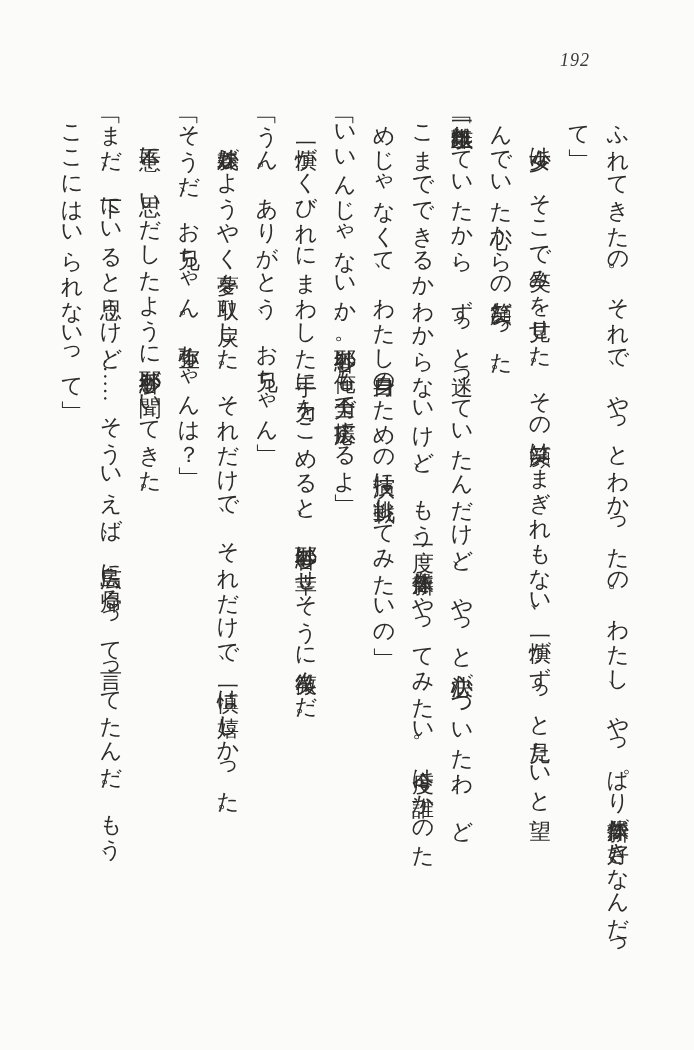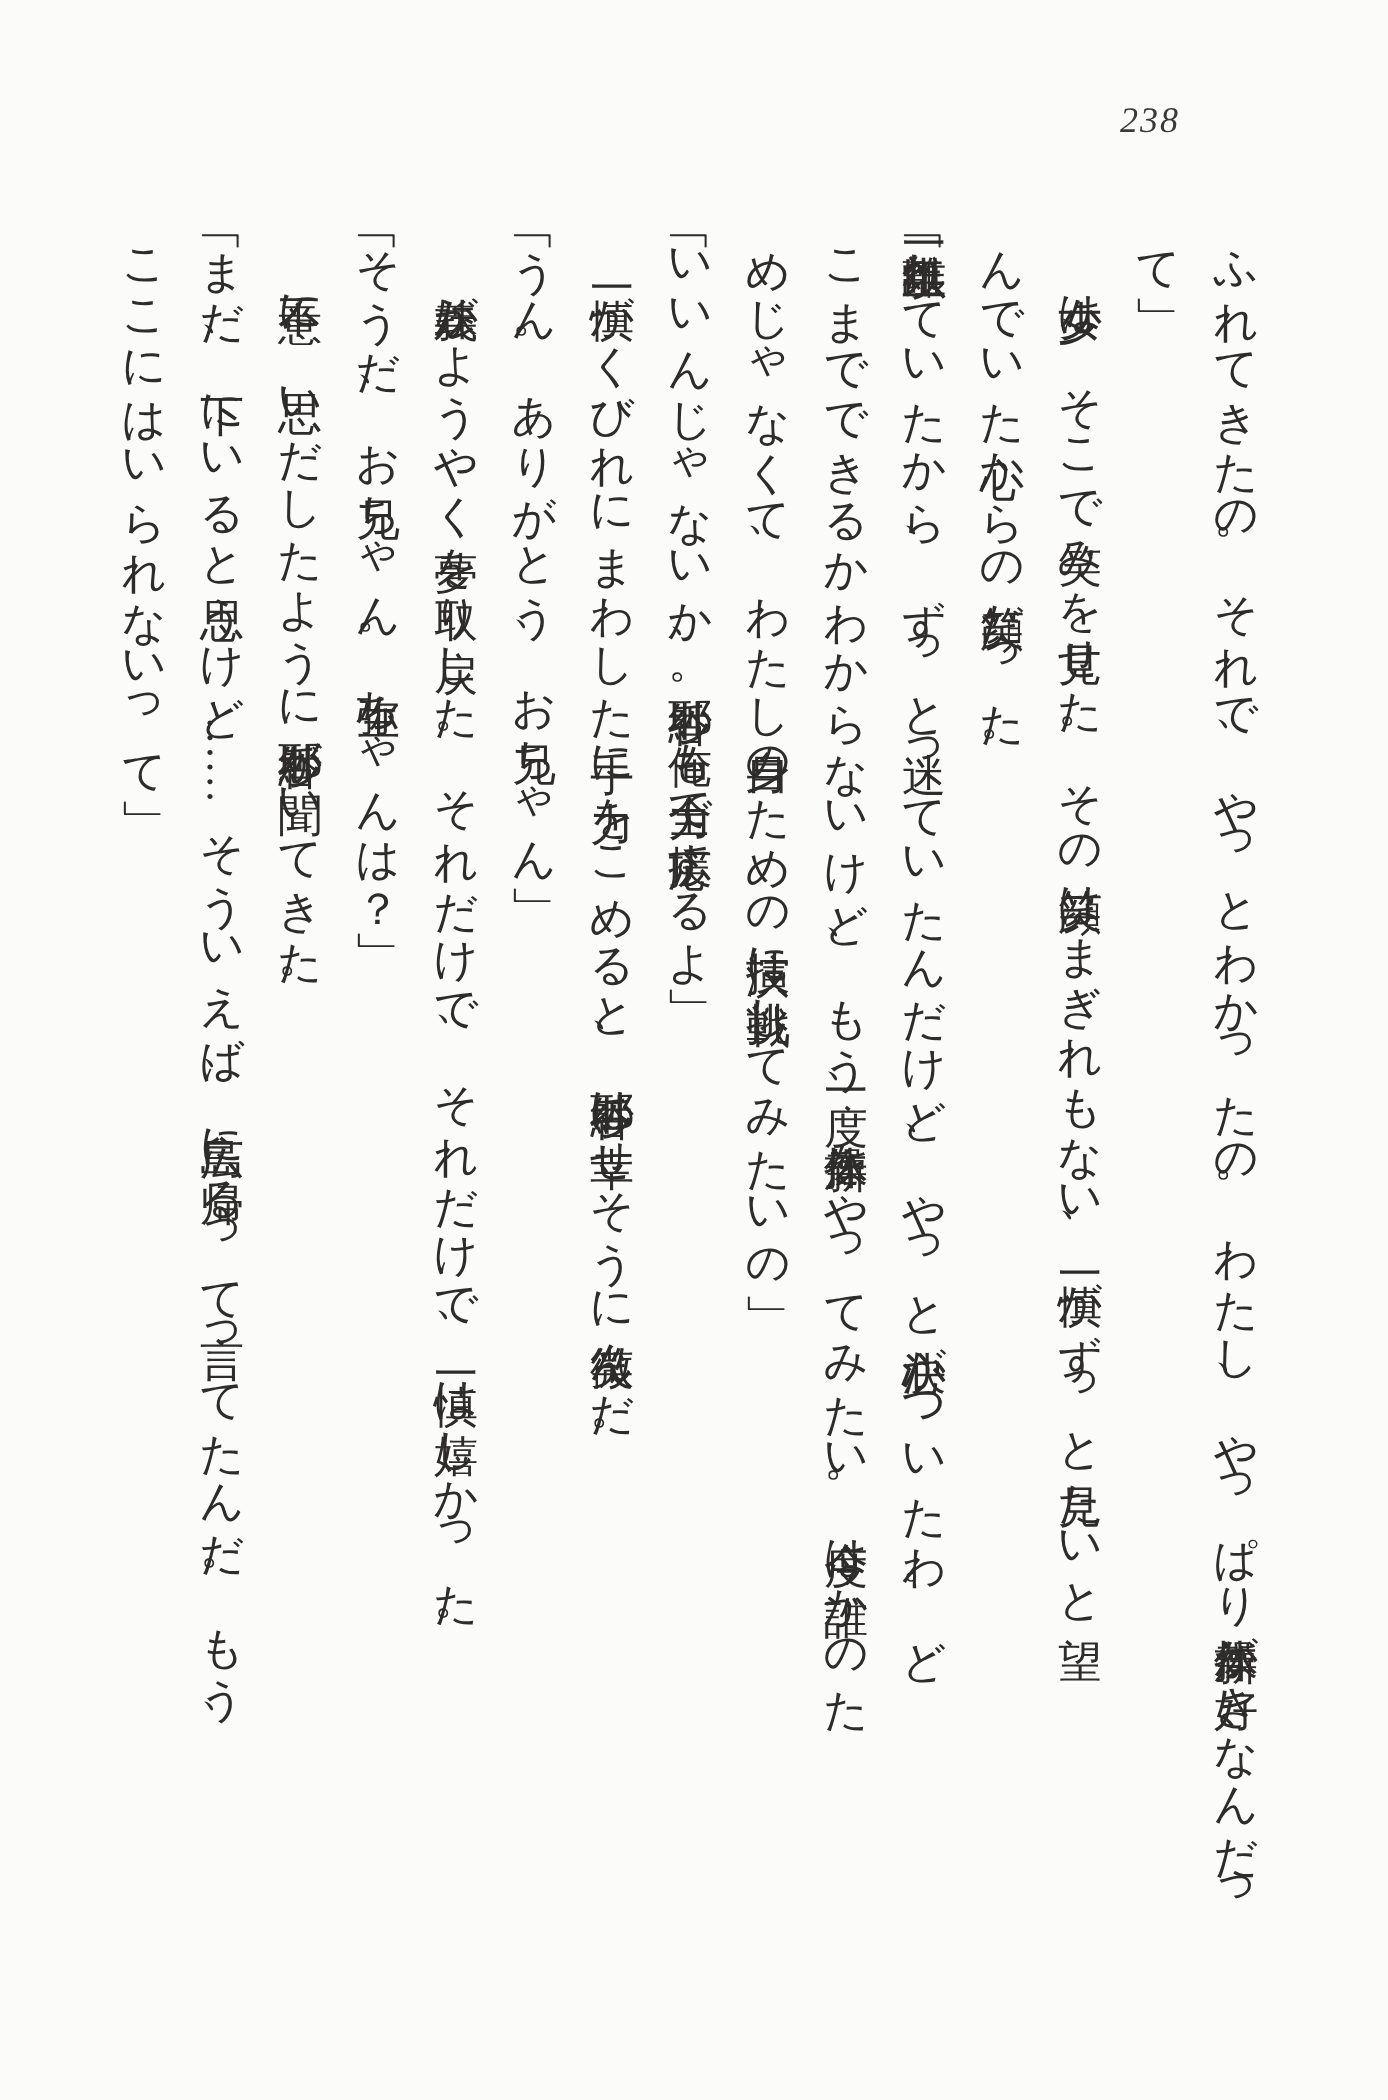--- a/index.html
+++ b/index.html
@@ -38,21 +38,21 @@
     letter-spacing: 0;
     white-space: nowrap;
   }
   .indent {
     text-indent: 22px;
   }
 </style>
 </head>
 <body>
 
-<div class="page-number">238</div>
+<div class="page-number">192</div>
 
 <div class="text-area">
   <div class="text-line">ふれてきたの。それで、やっとわかったの。わたし、やっぱり新体操が好きなんだっ</div>
   <div class="text-line">て」</div>
   <div class="text-line indent">少女は、そこで笑みを見せた。その笑顔はまぎれもない、慎一がずっと見たいと望</div>
   <div class="text-line">んでいた心からの笑顔だった。</div>
   <div class="text-line">「一年以上離れていたから、ずっと迷っていたんだけど、やっと決心がついたわ。ど</div>
   <div class="text-line">こまでできるかわからないけど、もう一度、新体操をやってみたい。今度は誰かのた</div>
   <div class="text-line">めじゃなくて、わたし自身のための演技に挑戦してみたいの」</div>
   <div class="text-line">「いいんじゃないか、紗耶香。俺も全力で応援するよ」</div>

